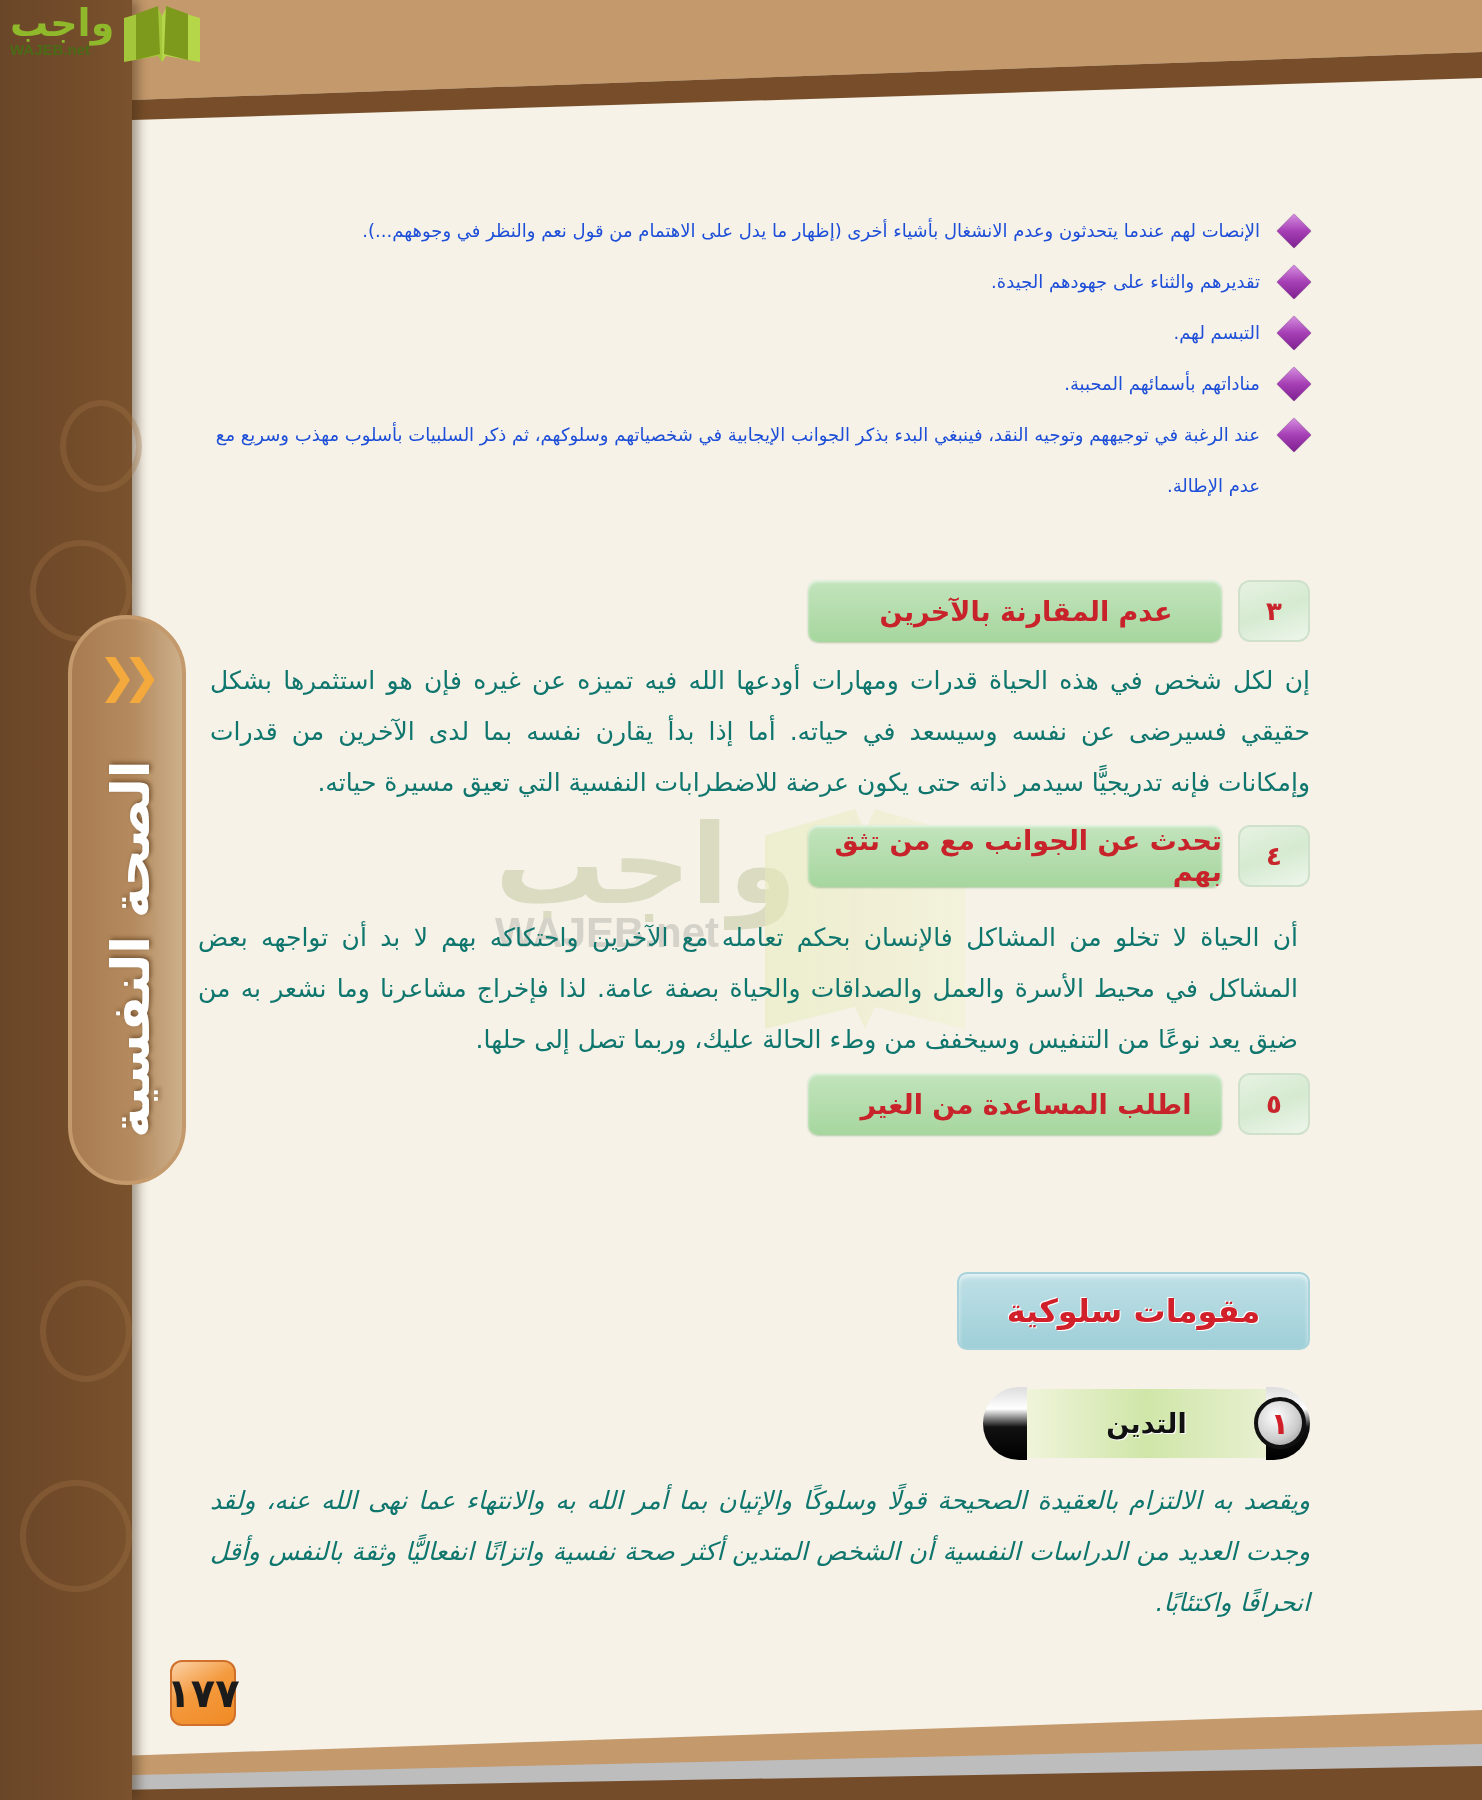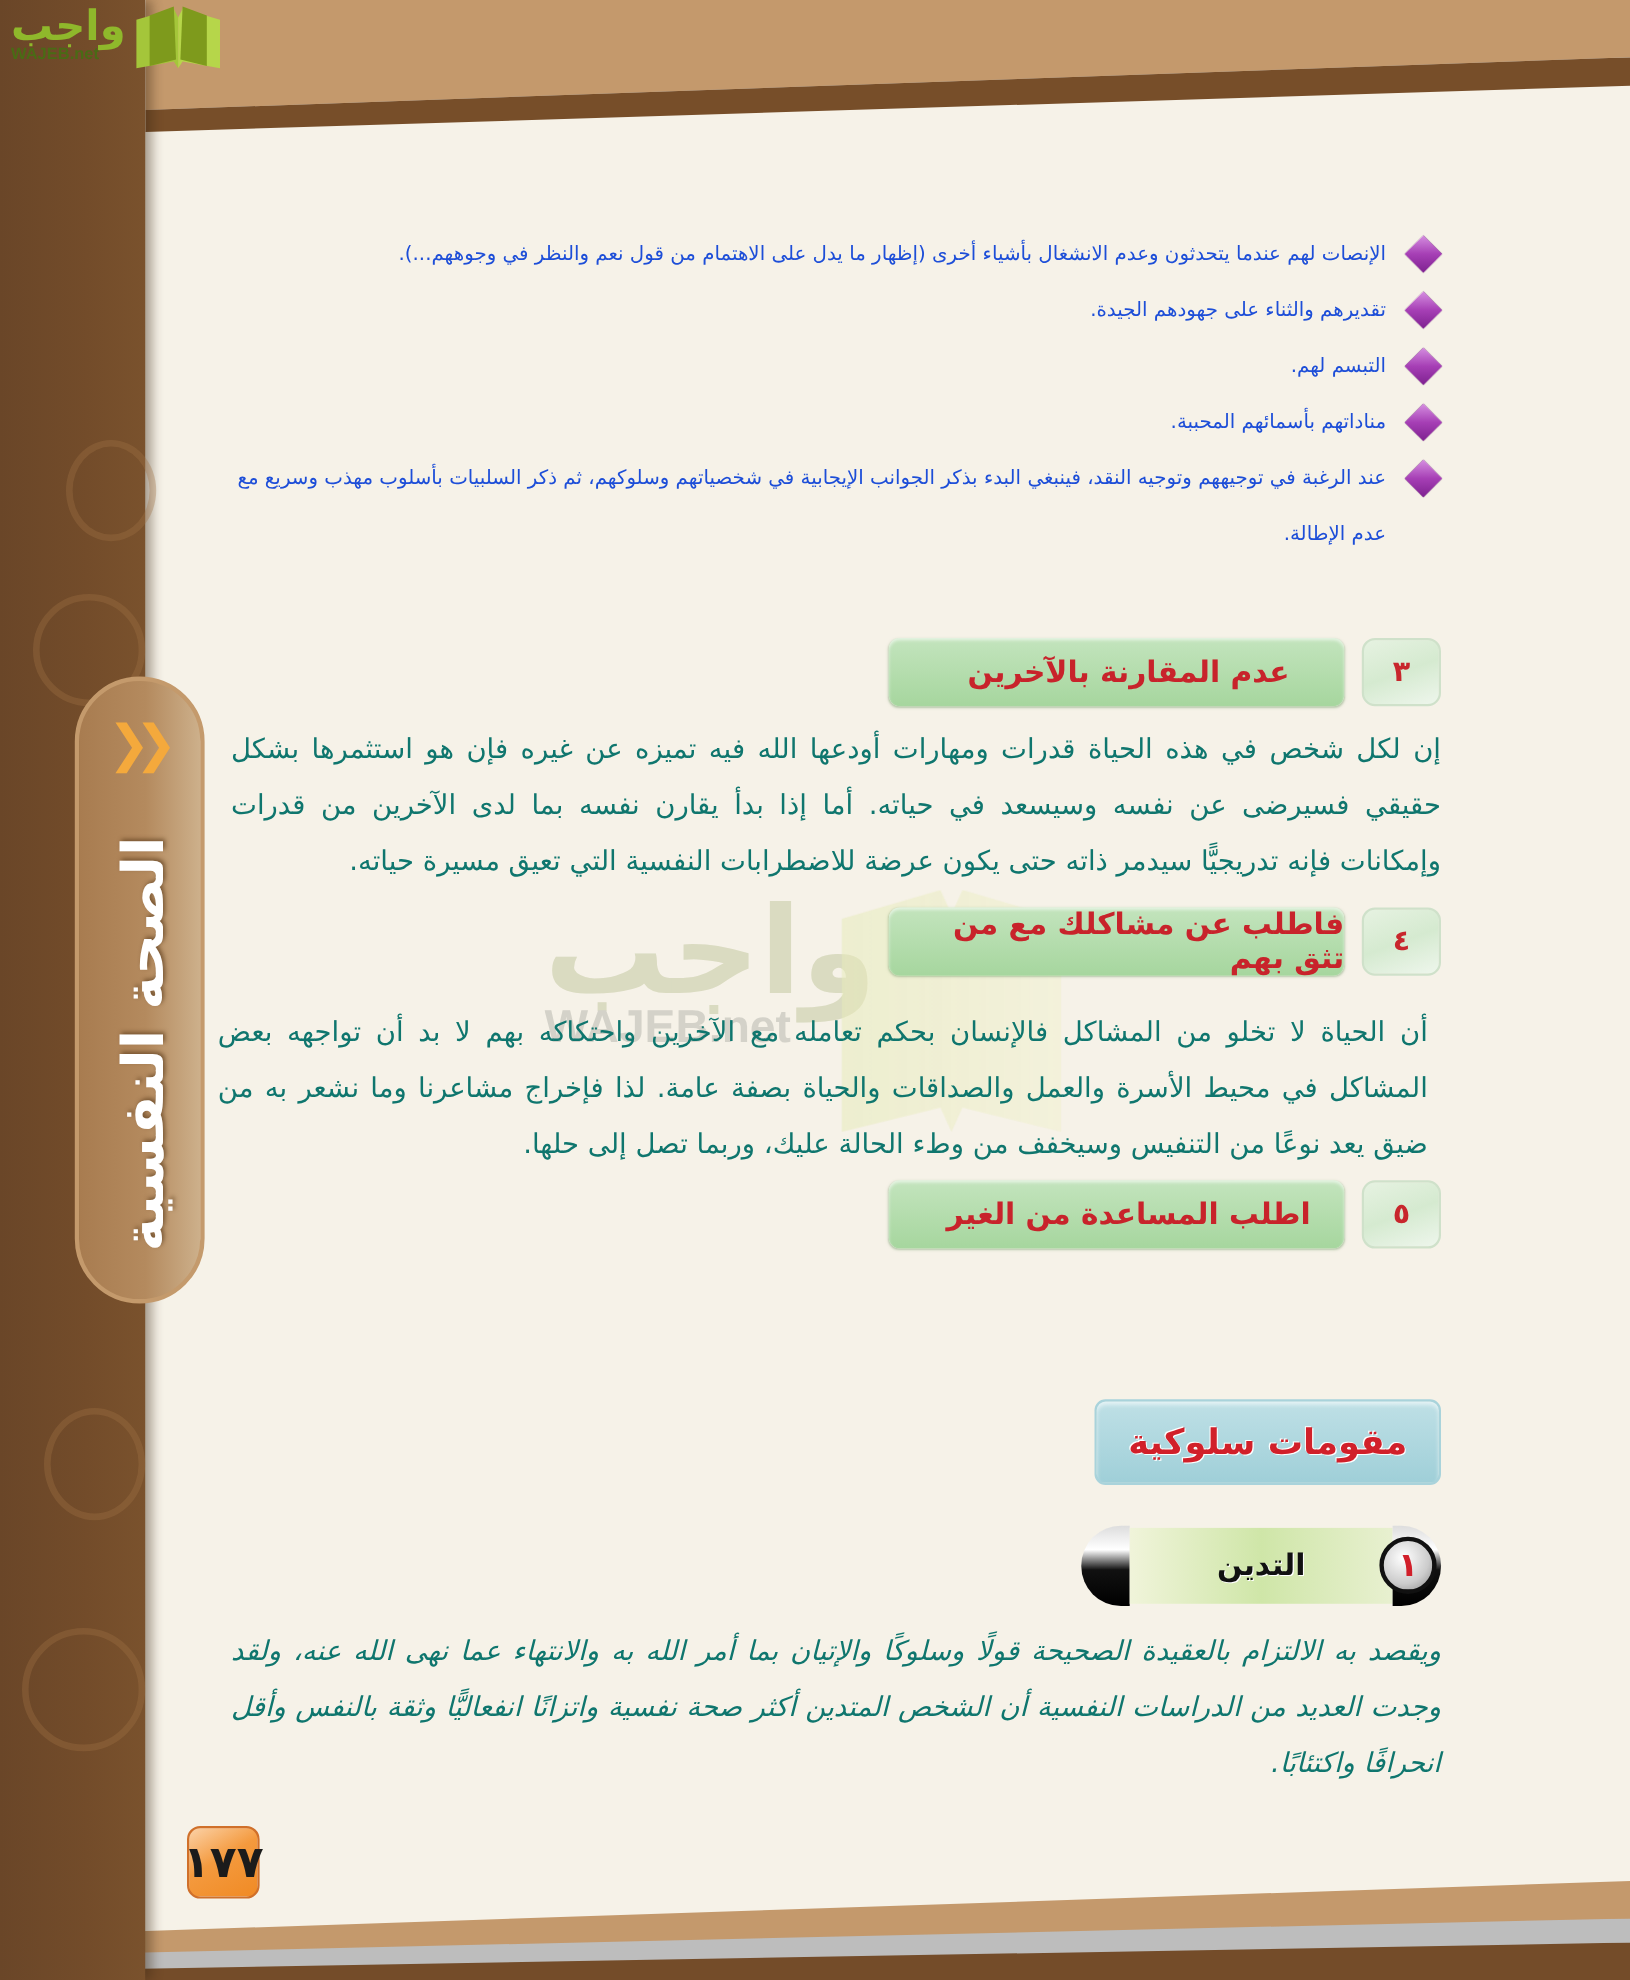--- a/index.html
+++ b/index.html
@@ -101,21 +101,21 @@
   }
   .title-bar {
     position:absolute; right:88px; top:0; width:392px; height:62px; border-radius:10px;
     background:linear-gradient(180deg,#c3e4bd 0%,#a6d69e 100%);
     box-shadow: inset 0 2px 3px rgba(255,255,255,0.6), 0 1px 2px rgba(120,160,110,0.5);
     display:flex; align-items:center; justify-content:center;
     color:#c8232b; font-size:27px; font-weight:bold;padding-left:22px;
   }
 
   .section-title {
-    position:absolute; right:0; top:1272px; width:315px; height:78px; border-radius:10px;
+    position:absolute; right:0; top:1272px; width:353px; height:78px; border-radius:10px;
     background:linear-gradient(180deg,#bfe0e6 0%,#9fcfd8 100%);
     border:2px solid #a9d3db; box-sizing:border-box;
     box-shadow: inset 0 3px 4px rgba(255,255,255,0.6);
     display:flex; align-items:center; justify-content:center;
     color:#d1202a; font-size:32px; font-weight:bold;
     text-shadow: 1px 1px 0 #fff, -1px -1px 0 #fff;
   }
 
   .pill {
     position:absolute; right:0; top:1387px; width:327px; height:73px;
@@ -230,21 +230,21 @@
   </ul>
 
   <div class="heading-row" style="top:580px;">
     <div class="num-box">٣</div>
     <div class="title-bar">عدم المقارنة بالآخرين</div>
   </div>
   <p class="text" style="top:655px;margin:0;">إن لكل شخص في هذه الحياة قدرات ومهارات أودعها الله فيه تميزه عن غيره فإن هو استثمرها بشكل حقيقي فسيرضى عن نفسه وسيسعد في حياته. أما إذا بدأ يقارن نفسه بما لدى الآخرين من قدرات وإمكانات فإنه تدريجيًّا سيدمر ذاته حتى يكون عرضة للاضطرابات النفسية التي تعيق مسيرة حياته.</p>
 
   <div class="heading-row" style="top:825px;">
     <div class="num-box">٤</div>
-    <div class="title-bar">فاطلب عن مشاكلك مع من تثق بهم</div>
+    <div class="title-bar">تحدث عن الجوانب مع من تثق بهم</div>
   </div>
   <p class="text" style="top:900px;margin:12px;">أن الحياة لا تخلو من المشاكل فالإنسان بحكم تعامله مع الآخرين واحتكاكه بهم لا بد أن تواجهه بعض المشاكل في محيط الأسرة والعمل والصداقات والحياة بصفة عامة. لذا فإخراج مشاعرنا وما نشعر به من ضيق يعد نوعًا من التنفيس وسيخفف من وطء الحالة عليك، وربما تصل إلى حلها.</p>
 
   <div class="heading-row" style="top:1073px;">
     <div class="num-box">٥</div>
     <div class="title-bar">اطلب المساعدة من الغير</div>
   </div>
 
   <div class="section-title">مقومات سلوكية</div>
 

